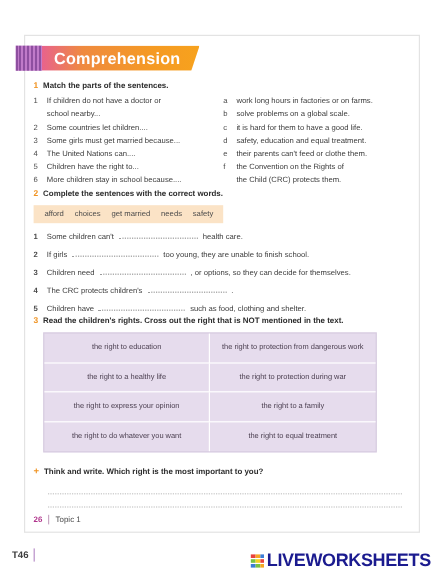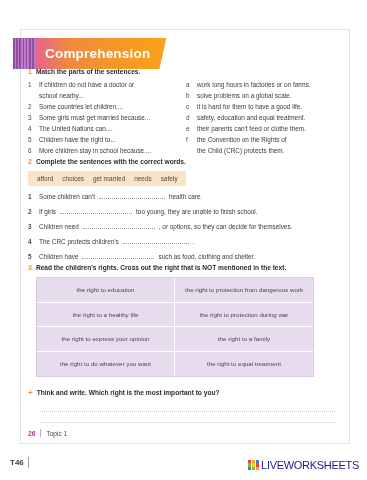--- a/index.html
+++ b/index.html
@@ -33,21 +33,21 @@
     background: #ffffff;
     border: 1px solid #e3e3e3;
     box-sizing: border-box;
   }
 
   
   .banner {
     position: absolute;
     left: 13px;
     top: 38px;
-    height: 31px;
+    height: 21px;
     display: flex;
     align-items: stretch;
     z-index: 5;
   }
   .banner-stripes {
     width: 22px;
     background:
       repeating-linear-gradient(
         to right,
         #8e4fa0 0px, #8e4fa0 1.6px,
@@ -257,22 +257,22 @@
   .lw-grid {
     width: 11px;
     height: 11px;
     display: grid;
     grid-template-columns: repeat(3, 1fr);
     grid-template-rows: repeat(3, 1fr);
     gap: 0.5px;
   }
   .lw-grid i { display: block; }
   .lw-name {
-    font-size: 11px;
-    font-weight: normal;
+    font-size: 15px;
+    font-weight: bold;
     color: #1b1b8f;
     letter-spacing: -0.3px;
   }
 </style>
 </head>
 <body>
 
 <div id="page">
 
   <div class="sheet"></div>

